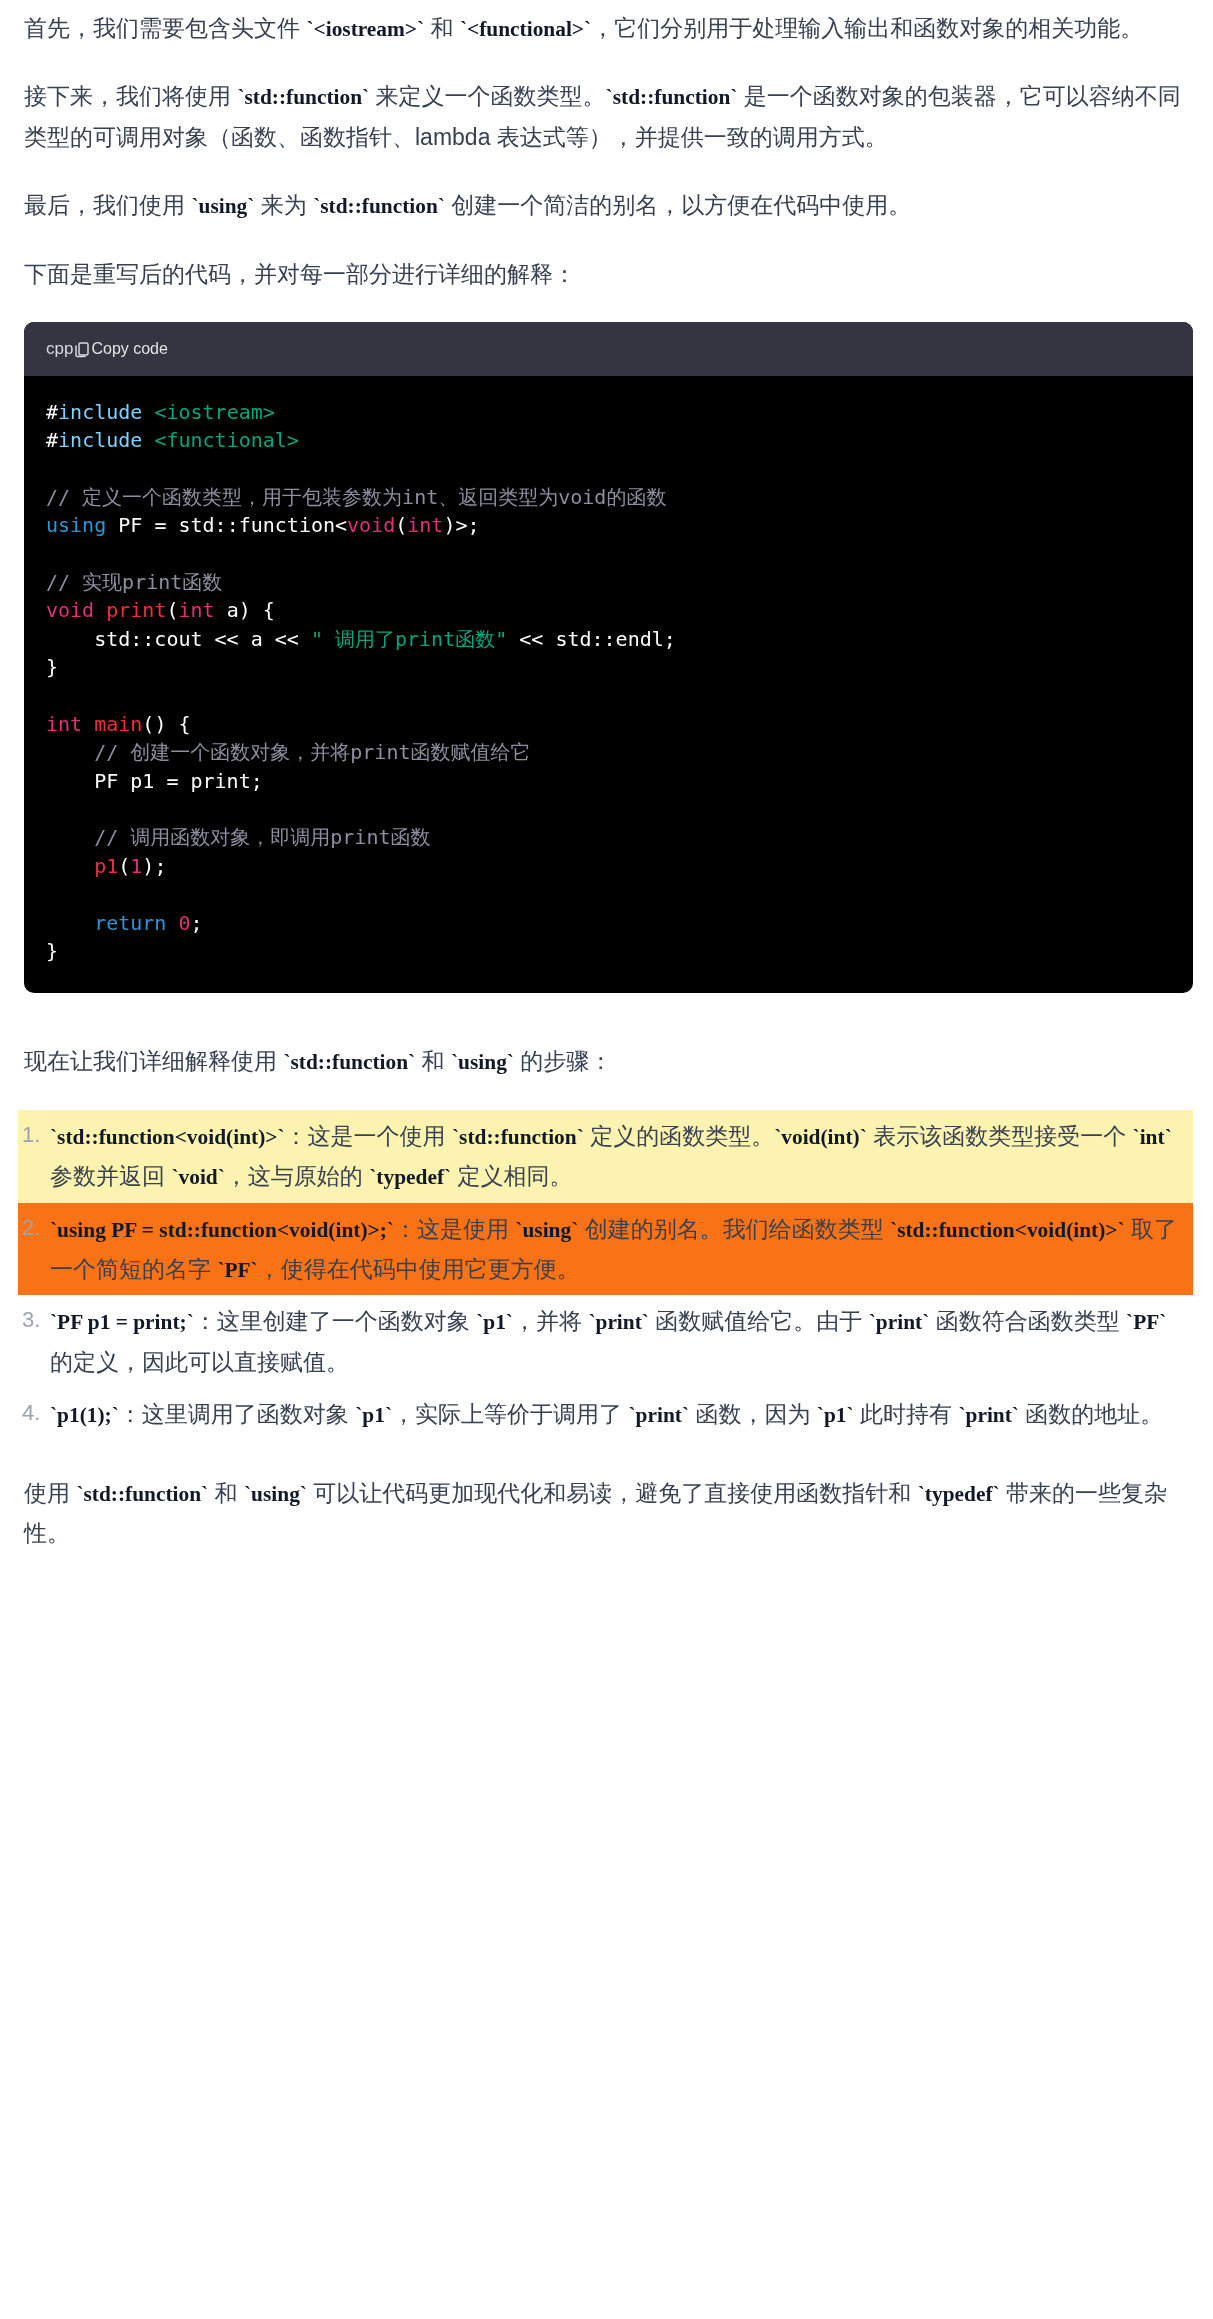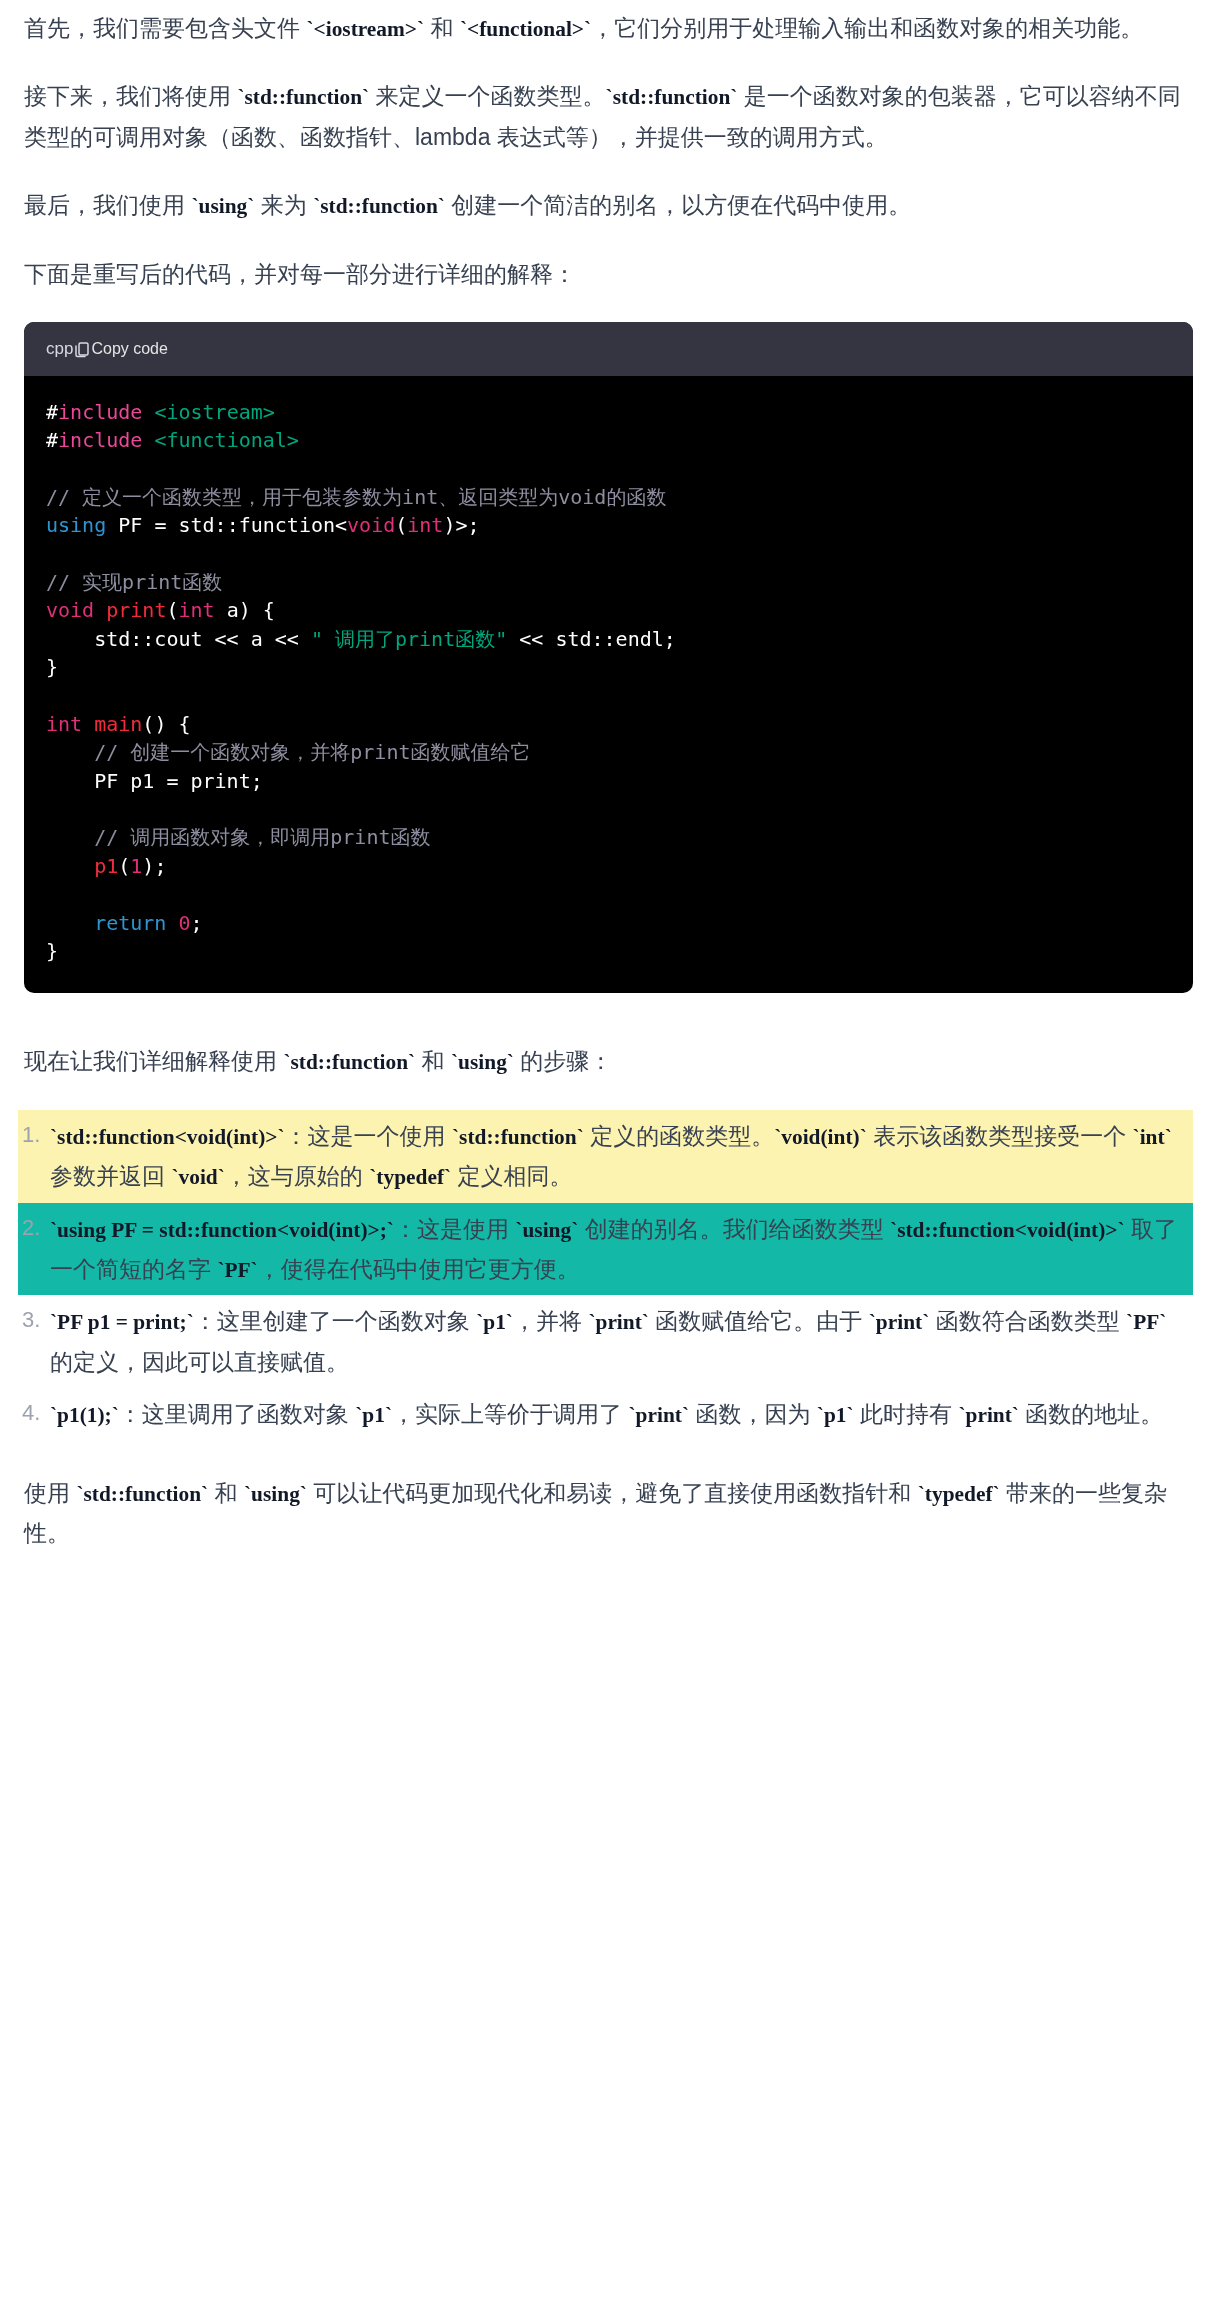--- a/index.html
+++ b/index.html
@@ -47,21 +47,21 @@
   pre.code {
     color: #ffffff;
     font-family: ui-monospace, SFMono-Regular, "SF Mono", Menlo, Consolas, monospace;
     font-size: 20px;
     line-height: 1.42;
     padding: 22px 22px 28px 22px;
     white-space: pre;
     overflow-x: auto;
   }
   .tok-macro   { color: #ffffff; }
-  .tok-include { color: #ec4899; }
+  .tok-include { color: #7dd3fc; }
   .tok-header  { color: #00a67d; }
   .tok-comment { color: #8e8ea0; }
   .tok-keyword { color: #2e95d3; }
   .tok-builtin { color: #df3079; }
   .tok-func    { color: #f22c3d; }
   .tok-num     { color: #df3079; }
   .tok-string  { color: #00a67d; }
   .tok-plain   { color: #ffffff; }
   ol.steps { list-style: decimal; padding-left: 0; margin: 0 0 32px 0; counter-reset: none; }
   ol.steps > li {
@@ -72,21 +72,21 @@
   }
   ol.steps > li::before {
     content: attr(data-num) ".";
     position: absolute;
     left: 4px;
     top: 6px;
     color: #9ca3af;
     font-size: 22px;
   }
   .hl-yellow { background: #fdf3b0; }
-  .hl-red    { background: #14b8a6; }
+  .hl-red    { background: #f97316; }
 </style>
 </head>
 <body>
 
 <p>
   <span>首先，我们需要包含头文件 </span><code class="inline">`&lt;iostream&gt;`</code><span> 和 </span><code class="inline">`&lt;functional&gt;`</code><span>，它们分别用于处理输入输出和函数对象的相关功能。</span>
 </p>
 
 <p>
   <span>接下来，我们将使用 </span><code class="inline">`std::function`</code><span> 来定义一个函数类型。</span><code class="inline">`std::function`</code><span> 是一个函数对象的包装器，它可以容纳不同类型的可调用对象（函数、函数指针、lambda 表达式等），并提供一致的调用方式。</span>

